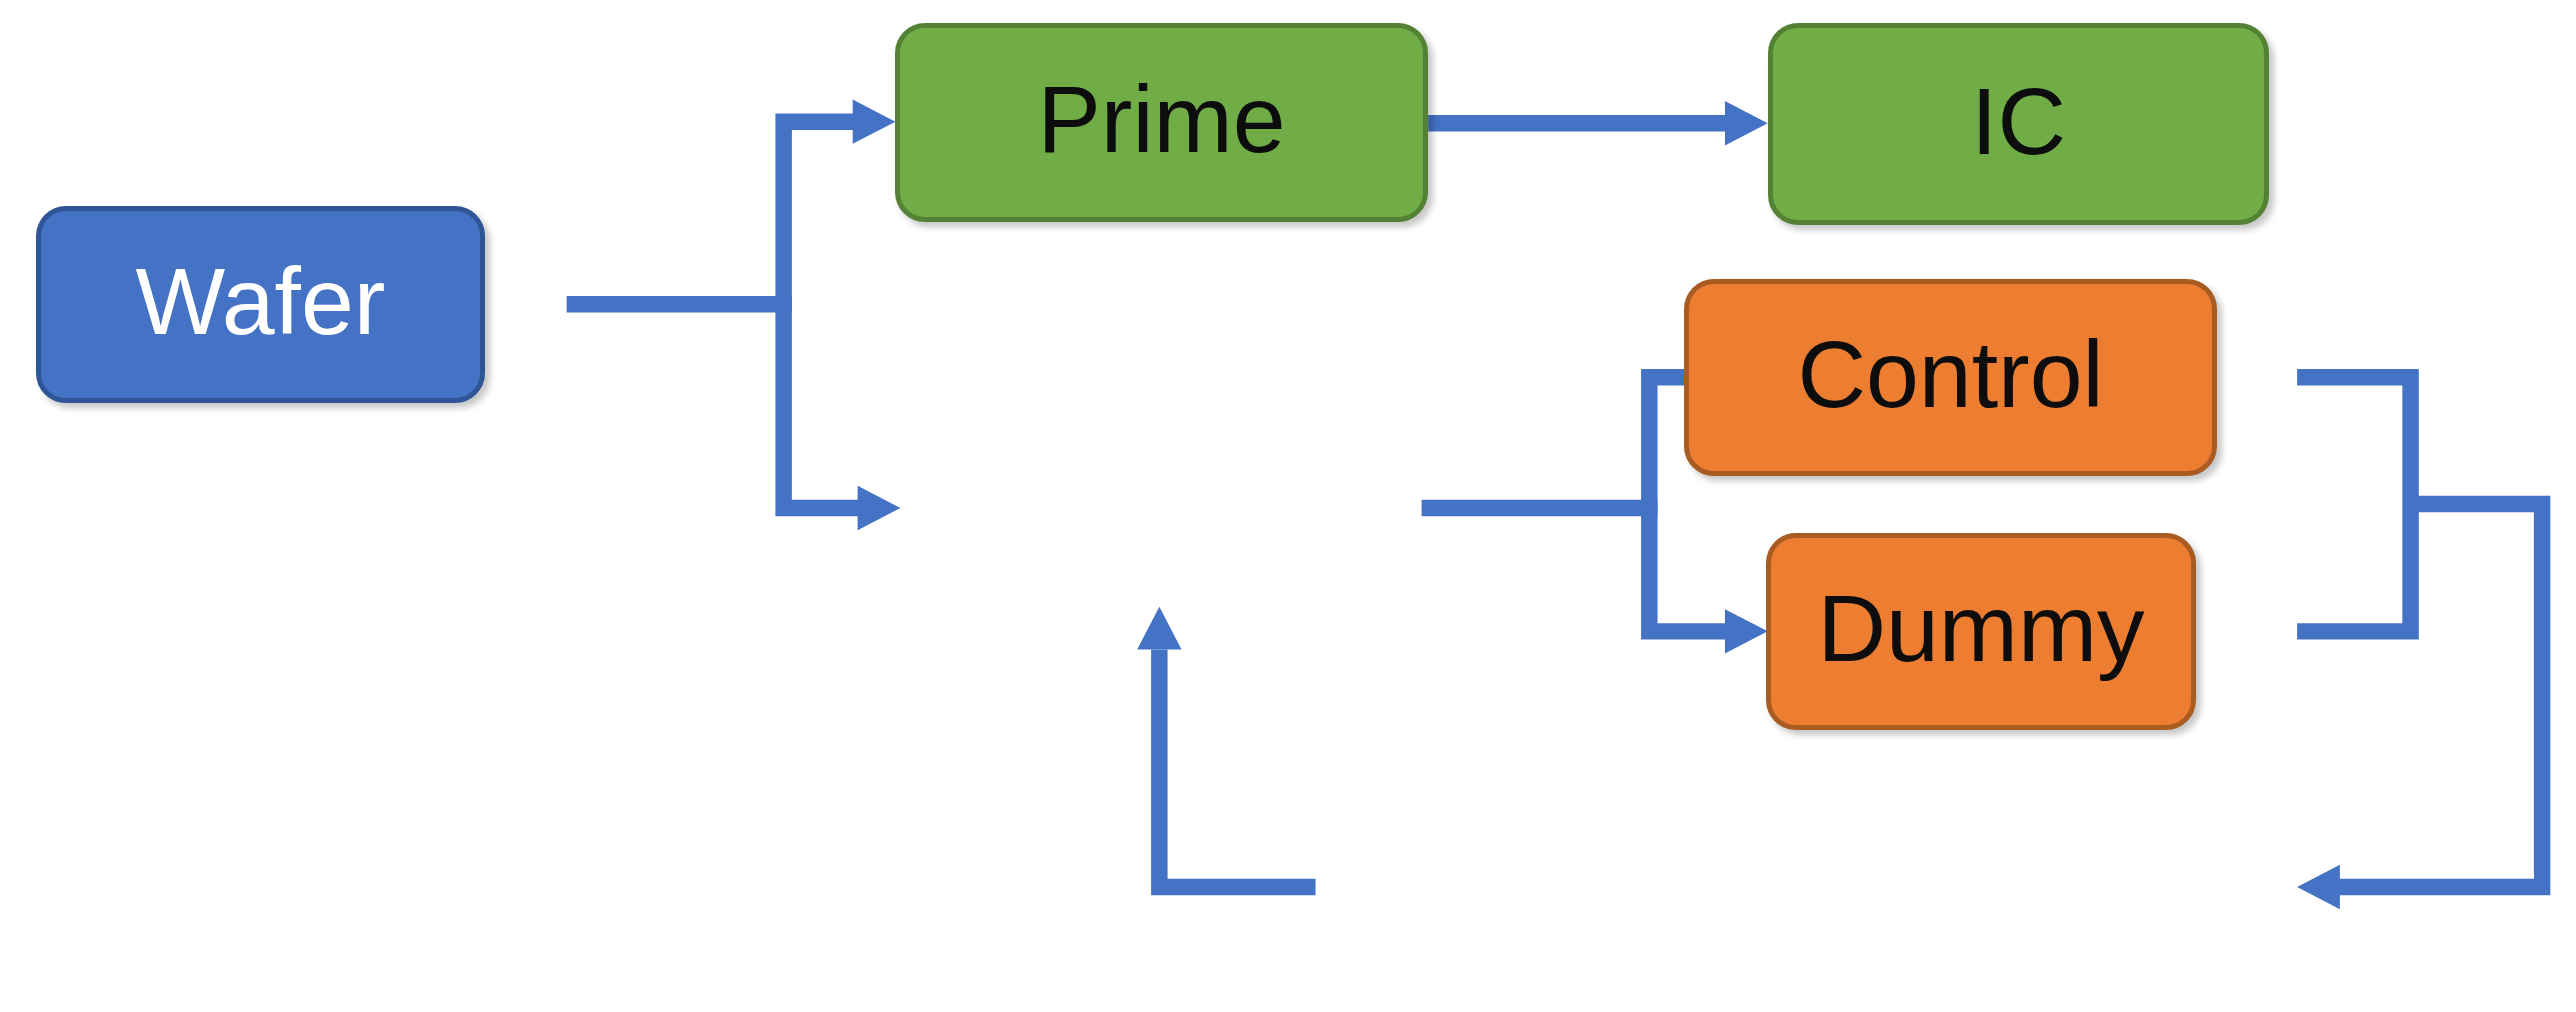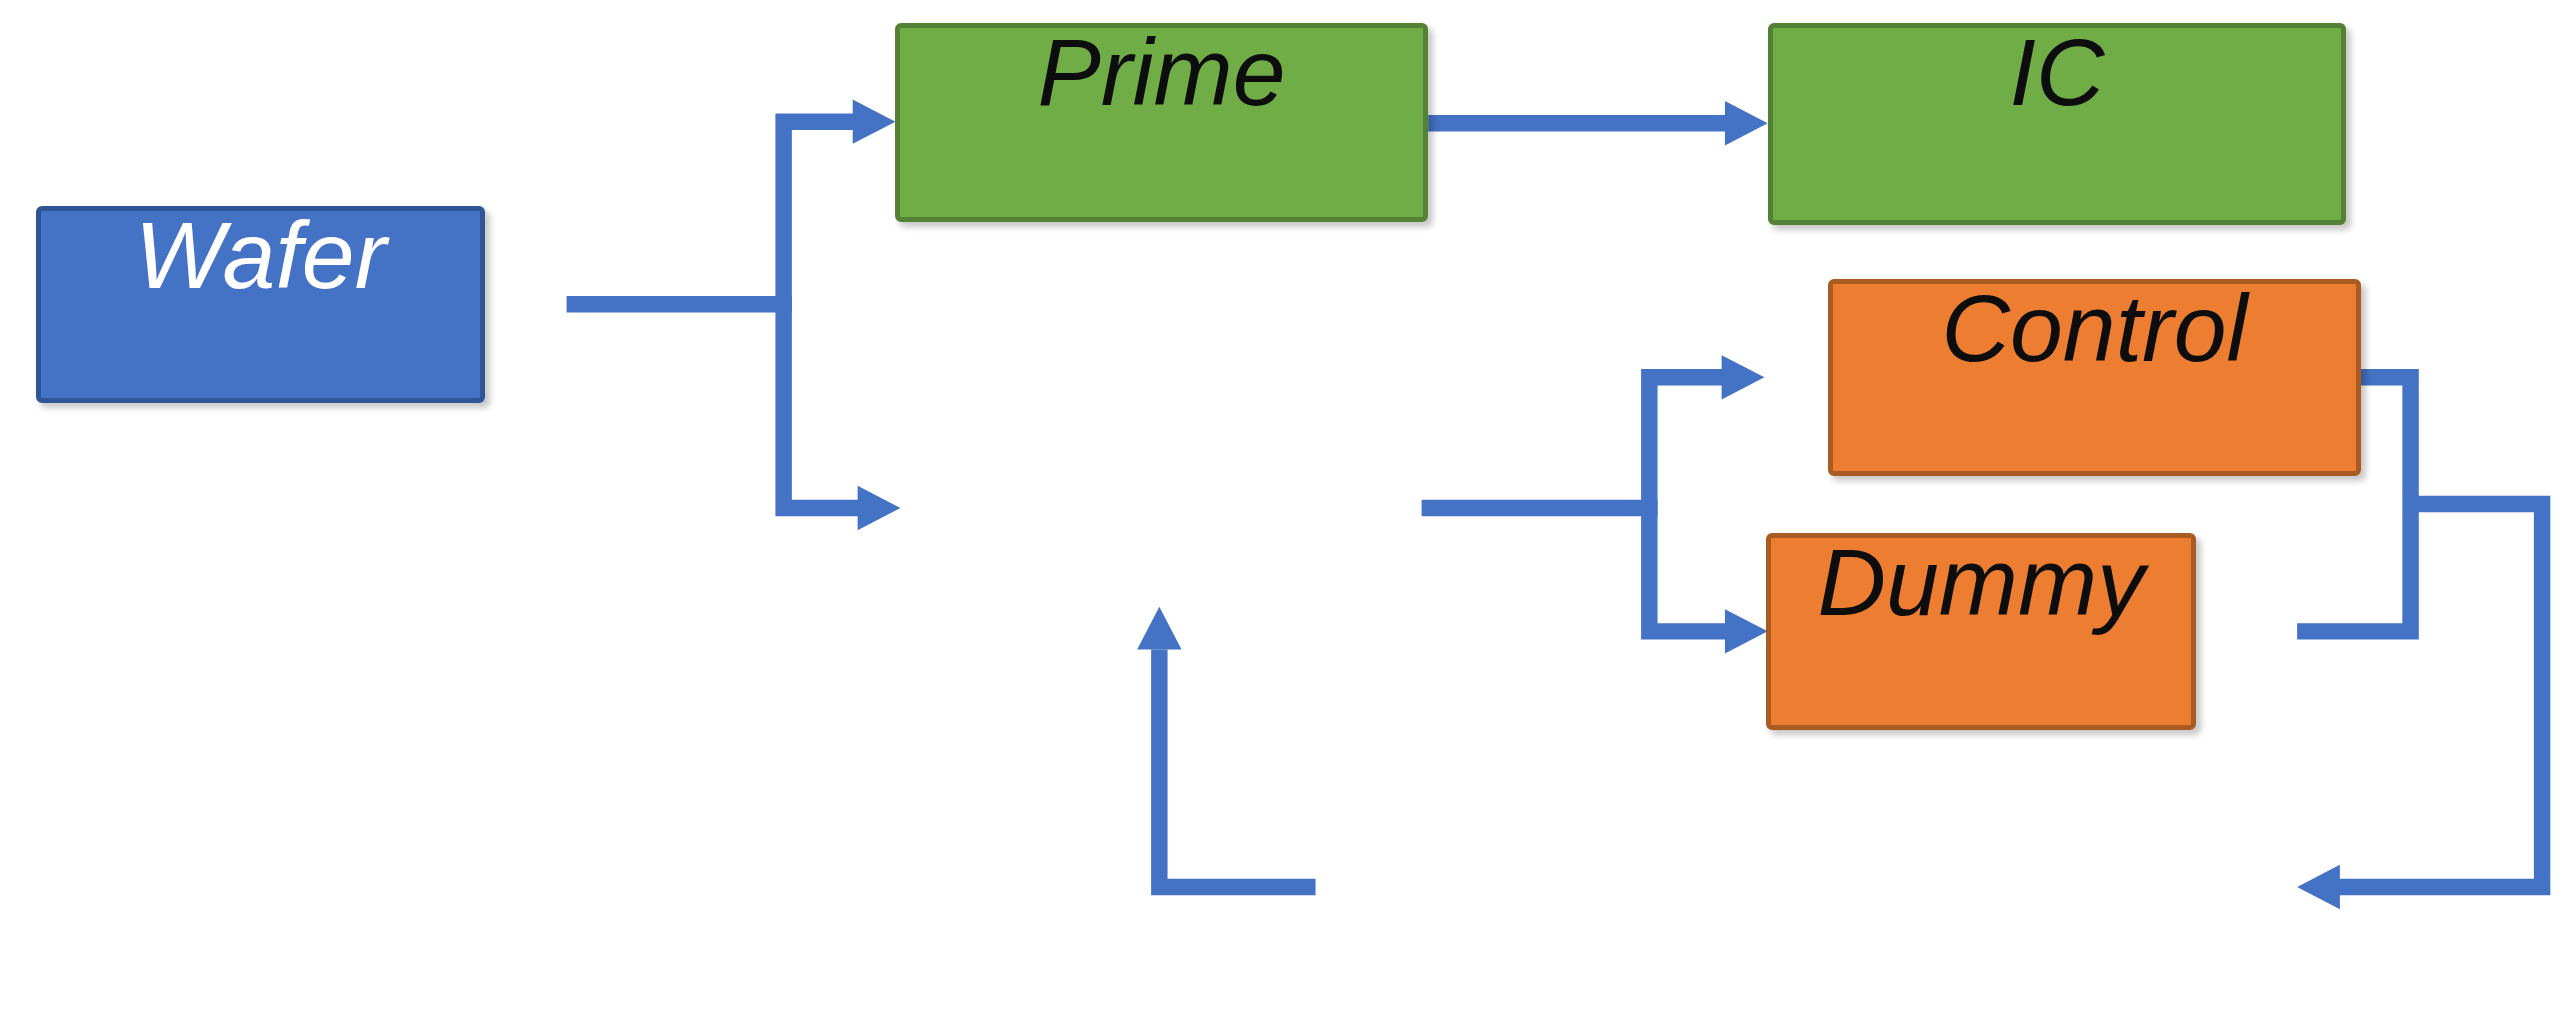--- a/index.html
+++ b/index.html
@@ -26,28 +26,28 @@
     stroke-width: 20;
     stroke-linejoin: miter;
   }
   .arrowhead {
     fill: var(--accent-blue, #4472C4);
     stroke: none;
   }
   .node {
     position: absolute;
     box-sizing: border-box;
-    border-radius: 6px;
+    border-radius: 30px;
     border: 5.8px solid transparent;
     display: flex;
+    align-items: center;
     justify-content: center;
     font-size: 95px;
     line-height: 1;
     box-shadow: 4.1px 5px 6.6px rgba(0,0,0,0.22);
-    font-style: italic;
   }
   .node.blue   { background: var(--blue-fill, #4472C4);   border-color: var(--blue-border, #2F5597); }
   .node.green  { background: var(--green-fill, #70AD47);  border-color: var(--green-border, #548235); }
   .node.orange { background: var(--orange-fill, #ED7D31); border-color: var(--orange-border, #AA5B21); }
   .node.text-light { color: var(--text-light, #FFFFFF); }
   .node.text-dark  { color: var(--text-dark, #0D0D0D); }
   .node .label { transform: translateY(-3.3px); }
 </style>
 </head>
 <body>
@@ -78,26 +78,26 @@
   </svg>
 
   <div class="node blue text-light" style="left:36px; top:206px; width:449px; height:197px;">
     <span class="label">Wafer</span>
   </div>
 
   <div class="node green text-dark" style="left:895px; top:23px; width:533px; height:199px;">
     <span class="label">Prime</span>
   </div>
 
-  <div class="node green text-dark" style="left:1768px; top:23px; width:578px; height:202px;">
+  <div class="node green text-dark" style="left:1768px; top:23px; width:501px; height:202px;">
     <span class="label">IC</span>
   </div>
 
 
-  <div class="node orange text-dark" style="left:1828px; top:279px; width:533px; height:197px;">
+  <div class="node orange text-dark" style="left:1684px; top:279px; width:533px; height:197px;">
     <span class="label">Control</span>
   </div>
 
   <div class="node orange text-dark" style="left:1766px; top:533px; width:430px; height:197px;">
     <span class="label">Dummy</span>
   </div>
 
 
 </div>
 

